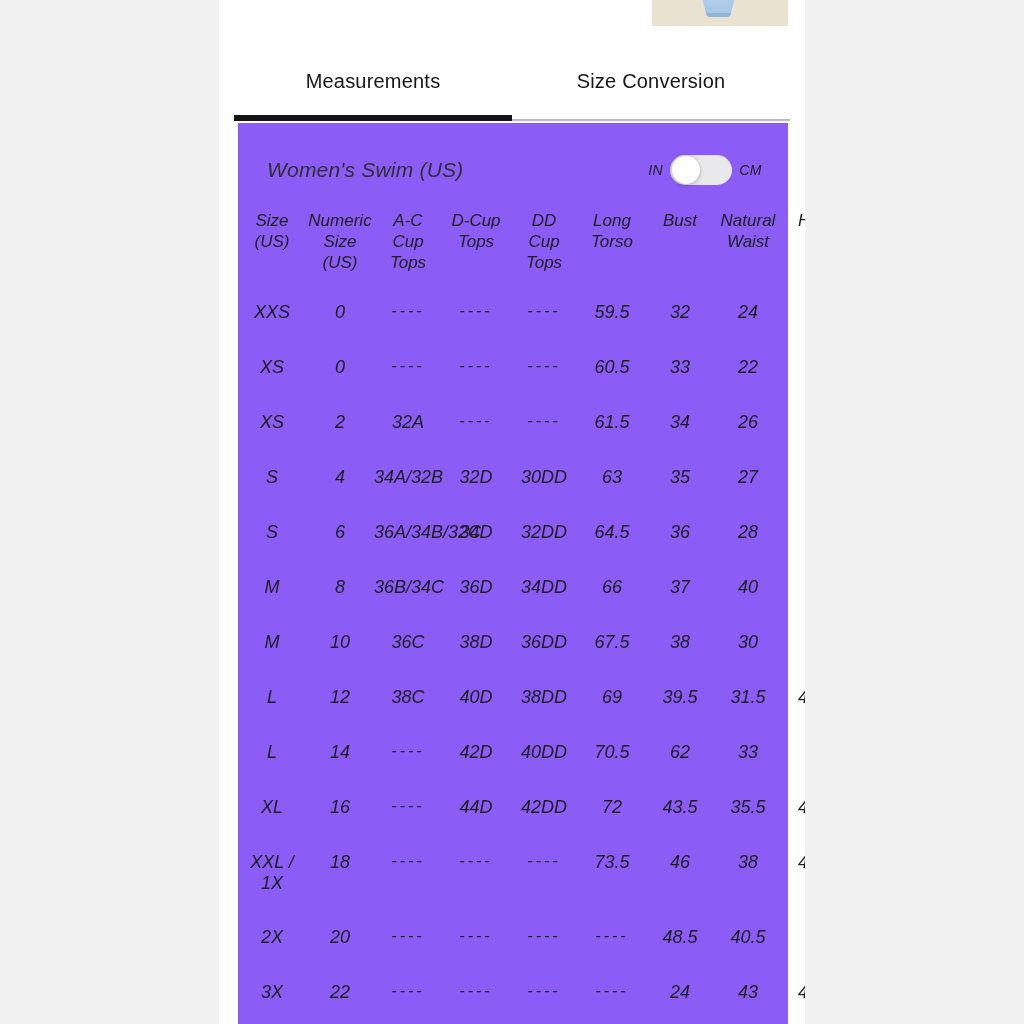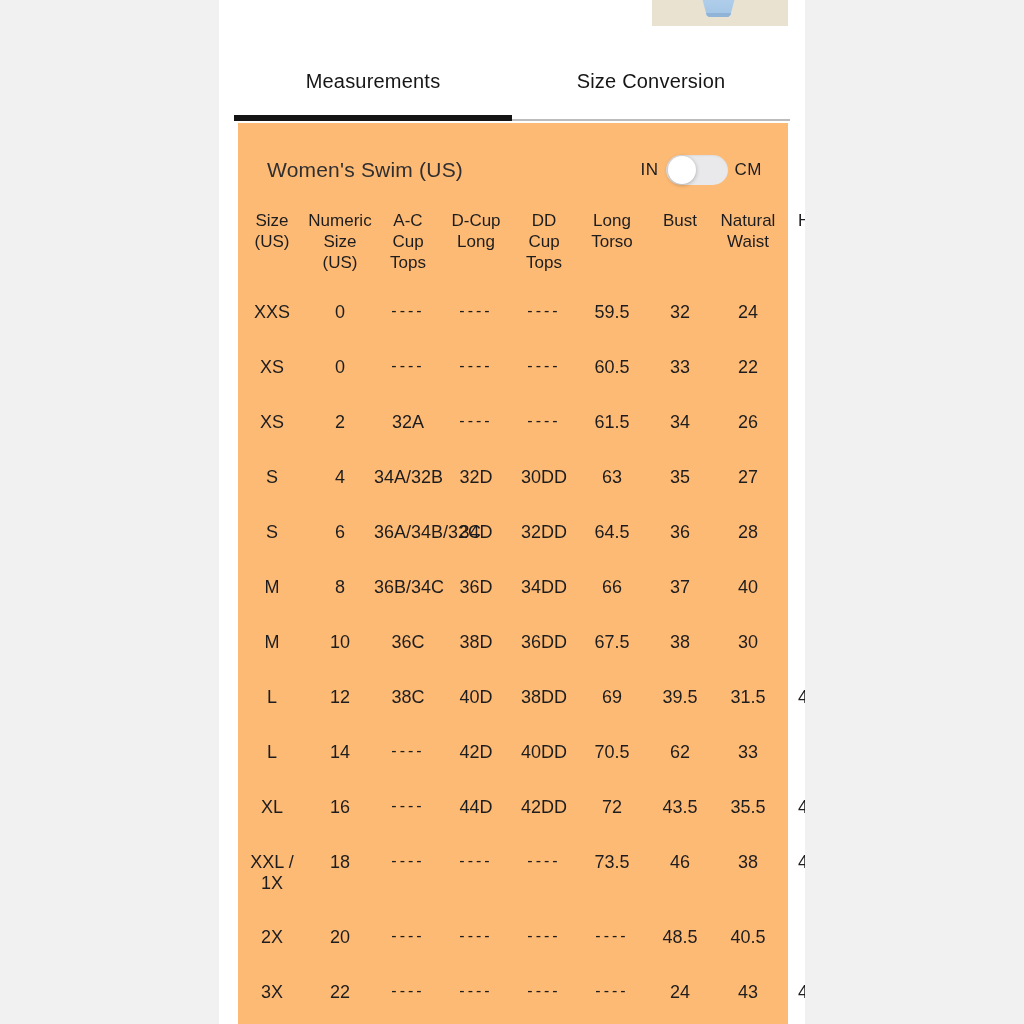--- a/index.html
+++ b/index.html
@@ -32,29 +32,29 @@
   
   .tabbar { position:absolute; left:15px; top:70px; width:556px; display:flex; }
   .tab {
     flex:1; text-align:center; font-size:20px; letter-spacing:.2px;
     color:#161616; cursor:pointer; padding-bottom:26px; border-bottom:2px solid #bcbcbc;
   }
   .tab.active { padding-bottom:13px; border-bottom:6px solid #141414; }
   
   .content {
     position:absolute; left:19px; top:123px; width:550px; height:901px;
-    background:#fdba74; overflow:visible;
+    background:#8b5cf6; overflow:visible;font-style:italic;
   }
   .content-header {
     display:flex; justify-content:space-between; align-items:center;
     padding:34px 26px 0 29px; height:60px;
   }
   .chart-title { font-size:21px; color:#2f2f31; letter-spacing:.2px; }
   .unit-toggle { display:flex; align-items:center; gap:7px; }
-  .unit-label { font-size:17px; color:#1d1d1f; letter-spacing:.5px;text-align:center; }
+  .unit-label { font-size:14px; color:#1d1d1f; letter-spacing:.5px;text-align:center; }
   .switch {
     position:relative; width:62px; height:30px; border-radius:15px;
     background:#e9e9eb; box-shadow:inset 0 1px 2px rgba(0,0,0,.06); cursor:pointer;
   }
   .switch .knob {
     position:absolute; top:1px; width:28px; height:28px; border-radius:50%;
     background:#ffffff; box-shadow:0 1px 4px rgba(0,0,0,.28);
   }
   .switch.left .knob { left:2px; }
   
@@ -108,21 +108,21 @@
       <div class="thead">
           <div class="th">Size
 (US)</div>
           <div class="th">Numeric
 Size
 (US)</div>
           <div class="th">A-C
 Cup
 Tops</div>
           <div class="th">D-Cup
-Long</div>
+Tops</div>
           <div class="th">DD
 Cup
 Tops</div>
           <div class="th">Long
 Torso</div>
           <div class="th">Bust</div>
           <div class="th">Natural
 Waist</div>
           <div class="th">H</div>
         </div>

